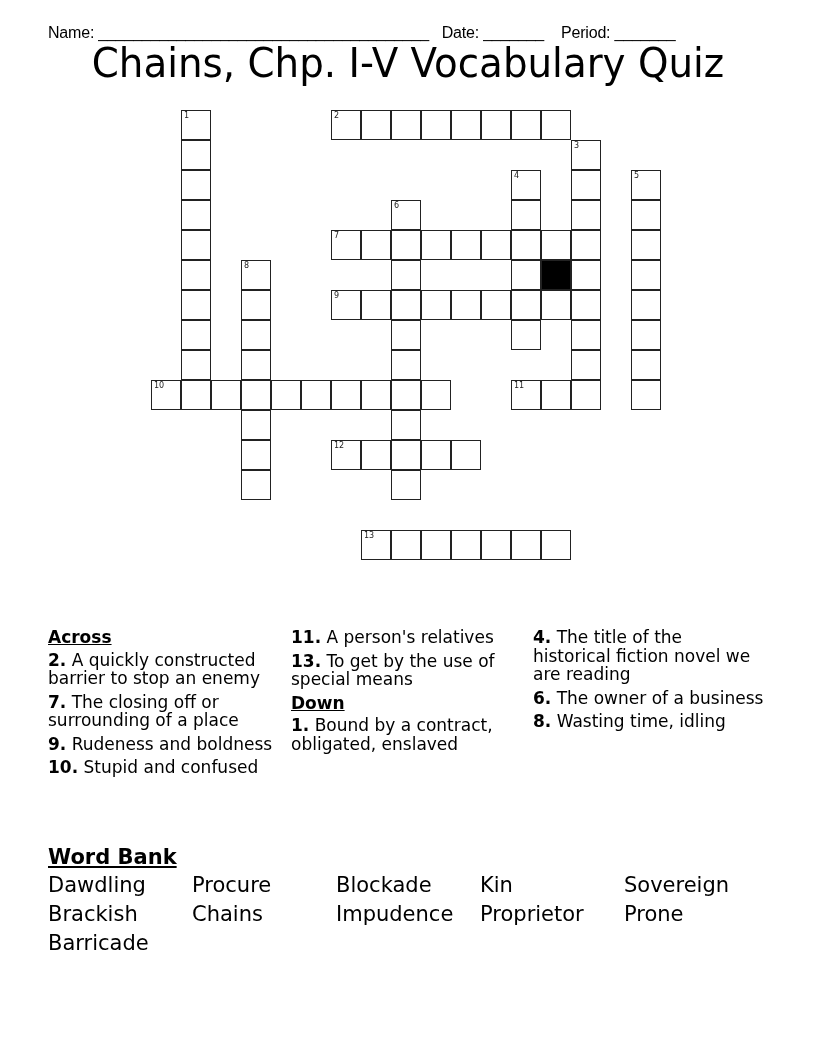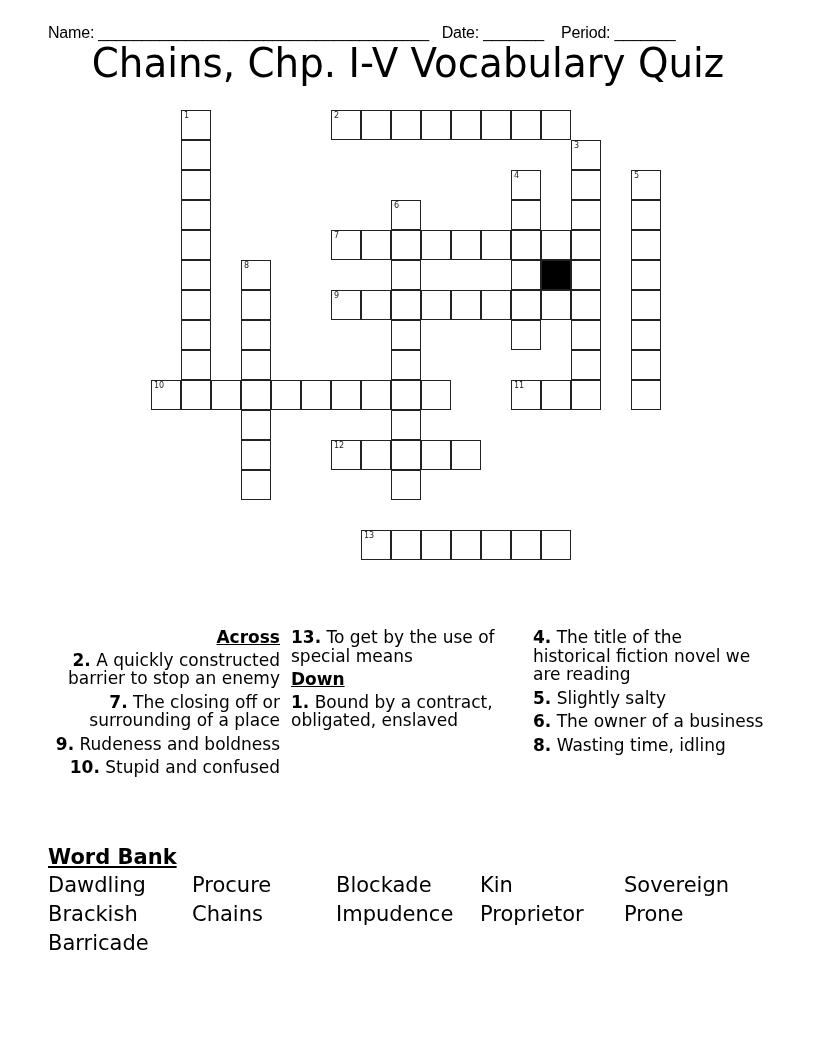--- a/index.html
+++ b/index.html
@@ -138,37 +138,37 @@
     </div>
     <div class="cell" style="left: 391px; top: 530px;"></div>
     <div class="cell" style="left: 421px; top: 530px;"></div>
     <div class="cell" style="left: 451px; top: 530px;"></div>
     <div class="cell" style="left: 481px; top: 530px;"></div>
     <div class="cell" style="left: 511px; top: 530px;"></div>
     <div class="cell" style="left: 541px; top: 530px;"></div>
     <div class="cell black" style="left: 541px; top: 260px;"></div>
   </div>
 
-<div class="clues" style="left:48px; width:232px;text-align:right;">
+<div class="clues" style="left:48px; width:232px;">
   <span class="hd">Across</span>
   <div class="clue"><b>2.</b><span> A quickly constructed barrier to stop an enemy</span></div>
   <div class="clue"><b>7.</b><span> The closing off or surrounding of a place</span></div>
   <div class="clue"><b>9.</b><span> Rudeness and boldness</span></div>
   <div class="clue"><b>10.</b><span> Stupid and confused</span></div>
 </div>
 
 <div class="clues" style="left:291px; width:232px;">
+  <div class="clue"><b>11.</b><span> A person's relatives</span></div>
   <div class="clue"><b>13.</b><span> To get by the use of special means</span></div>
   <span class="hd">Down</span>
   <div class="clue"><b>1.</b><span> Bound by a contract, obligated, enslaved</span></div>
 </div>
 
 <div class="clues" style="left:533px; width:232px;">
   <div class="clue"><b>4.</b><span> The title of the historical fiction novel we are reading</span></div>
-  <div class="clue"><b>5.</b><span> Slightly salty</span></div>
   <div class="clue"><b>6.</b><span> The owner of a business</span></div>
   <div class="clue"><b>8.</b><span> Wasting time, idling</span></div>
 </div>
 
 <div class="wb-title">Word Bank</div>
 <div class="wb-grid">
   <span>Dawdling</span>
   <span>Procure</span>
   <span>Blockade</span>
   <span>Kin</span>

